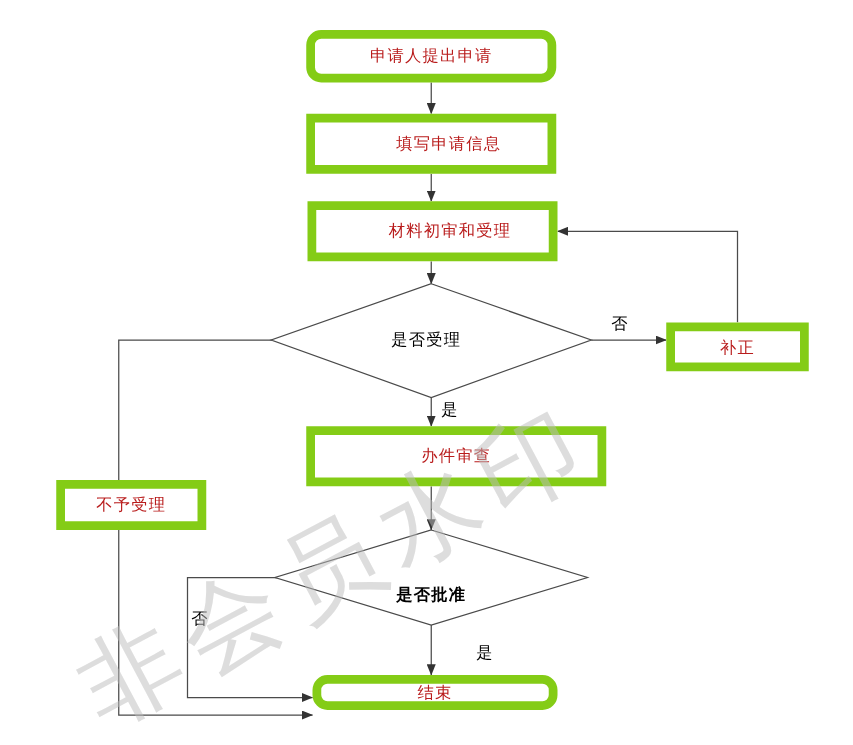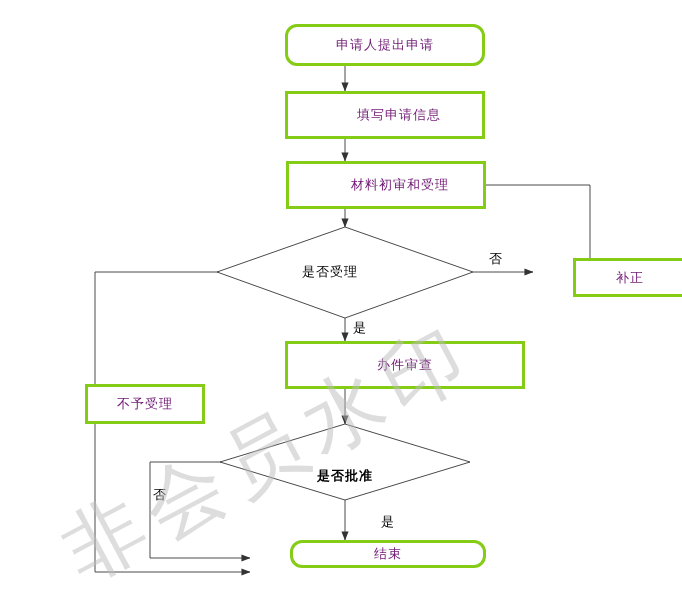--- a/index.html
+++ b/index.html
@@ -11,26 +11,25 @@
     overflow:hidden;
   }
   .edges-layer{
     position:absolute;left:0;top:0;width:682px;height:596px;
     z-index:1;
   }
   .node{
     position:absolute;
     box-sizing:border-box;
     background:#ffffff;
-    border:3px solid #84cc16;
+    border:7px solid #84cc16;
     display:flex;align-items:center;justify-content:center;
-    font-size:13px;color:#701a75;
+    font-size:13px;color:#b91c1c;
     z-index:2;
     letter-spacing:1px;
-    margin-left:40px;
   }
   .node.rounded{border-radius:12px;}
   .dlabel{
     position:absolute;
     display:flex;align-items:center;justify-content:center;
     font-size:13px;color:#000;
     z-index:3;letter-spacing:1px;
   }
   .elabel{
     position:absolute;
@@ -95,21 +94,21 @@
   <div class="node" style="left:246px;top:161px;width:200px;height:48px;padding-left:28px;">材料初审和受理</div>
 
   <div class="node" style="left:533px;top:258px;width:114px;height:39px;">补正</div>
 
   <div class="node" style="left:245px;top:341px;width:240px;height:48px;">办件审查</div>
 
   <div class="node" style="left:45px;top:384px;width:120px;height:40px;">不予受理</div>
 
   <div class="node rounded" style="left:250px;top:540px;width:196px;height:28px;">结束</div>
 
-  <div class="dlabel" style="left:250px;top:260px;width:160px;height:24px;font-family:Liberation Serif, serif;">是否受理</div>
+  <div class="dlabel" style="left:261px;top:260px;width:160px;height:24px;font-family:Liberation Serif, serif;">是否受理</div>
   <div class="dlabel" style="left:265px;top:464px;width:160px;height:24px;font-weight:bold;">是否批准</div>
 
   <span class="elabel" style="left:489px;top:250px;">否</span>
   <span class="elabel" style="left:353px;top:319px;">是</span>
   <span class="elabel" style="left:153px;top:486px;">否</span>
   <span class="elabel" style="left:381px;top:513px;">是</span>
 
   <div class="watermark">非会员水印</div>
 
 </div>

